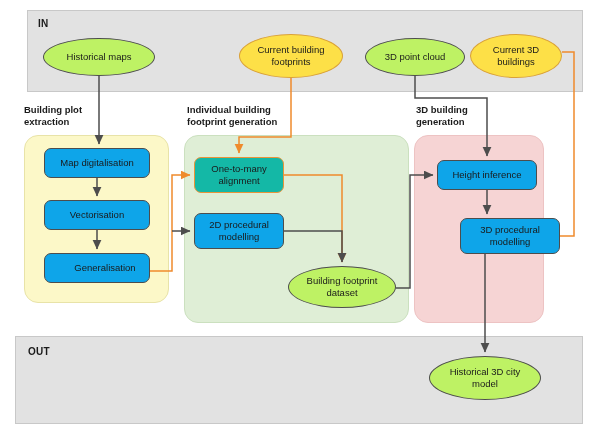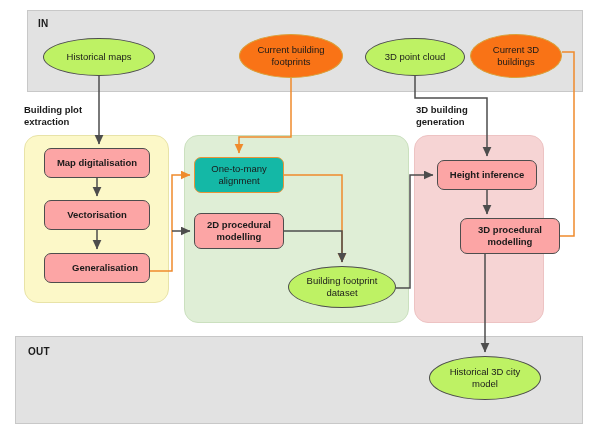--- a/index.html
+++ b/index.html
@@ -68,37 +68,36 @@
     box-sizing: border-box;
     display: flex;
     align-items: center;
     justify-content: center;
     text-align: center;
     font-size: 9.5px;
     line-height: 12px;
     color: #1a1a1a;
   }
   .proc {
-    background: #fca5a5;
+    background: #0ea5e9;
     border: 1.2px solid #4d4d4d;
     border-radius: 7px;
-    font-weight: bold;
   }
   .proc-orange {
     background: #14b8a6;
     border: 1.2px solid #e8943a;
     border-radius: 7px;
   }
   .term {
     background: #bef264;
     border: 1.2px solid #4d4d4d;
     border-radius: 50%;
   }
   .term-orange {
-    background: #f97316;
+    background: #fde047;
     border: 1.2px solid #d9a13a;
     border-radius: 50%;
   }
 
   
   #n-hist    { left: 43px;  top: 38px; width: 112px; height: 38px; }
   #n-curfp   { left: 239px; top: 34px; width: 104px; height: 44px; }
   #n-pcloud  { left: 365px; top: 38px; width: 100px; height: 38px; }
   #n-cur3d   { left: 470px; top: 34px; width: 92px;  height: 44px; }
 
@@ -132,20 +131,24 @@
   <div class="band-label" id="label-in">IN</div>
   <div class="band-label" id="label-out">OUT</div>
 
   <div class="group" id="group-yellow"></div>
   <div class="group" id="group-green"></div>
   <div class="group" id="group-pink"></div>
 
   <div class="group-title" id="title-plot">
     <span>Building plot</span><br>
     <span>extraction</span>
+  </div>
+  <div class="group-title" id="title-footprint">
+    <span>Individual building</span><br>
+    <span>footprint generation</span>
   </div>
   <div class="group-title" id="title-3d">
     <span>3D building</span><br>
     <span>generation</span>
   </div>
 
   <svg width="600" height="438">
     <defs>
       <marker id="arr-dark" markerWidth="9" markerHeight="9" refX="6.2" refY="3" orient="auto" markerUnits="strokeWidth">
         <path d="M0,0 L0,6 L6.5,3 z" fill="#4d4d4d"></path>

